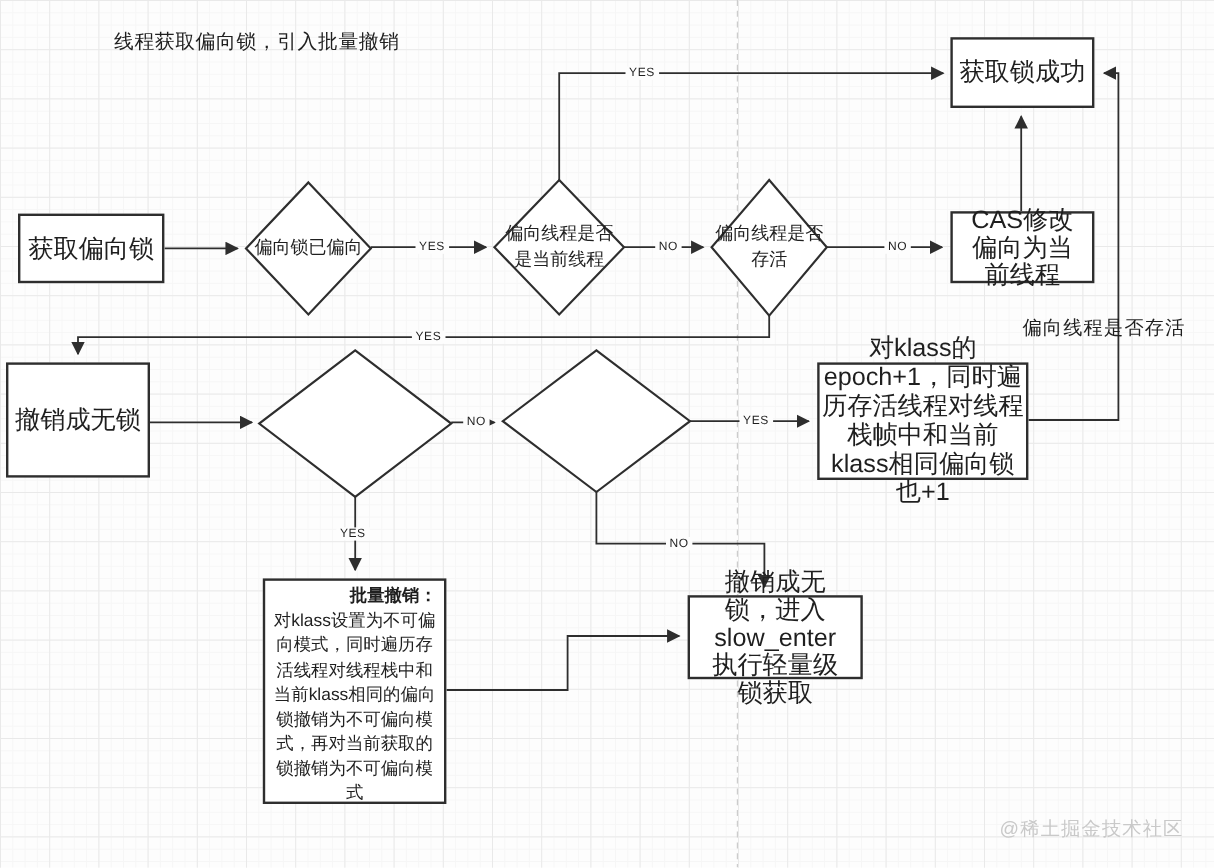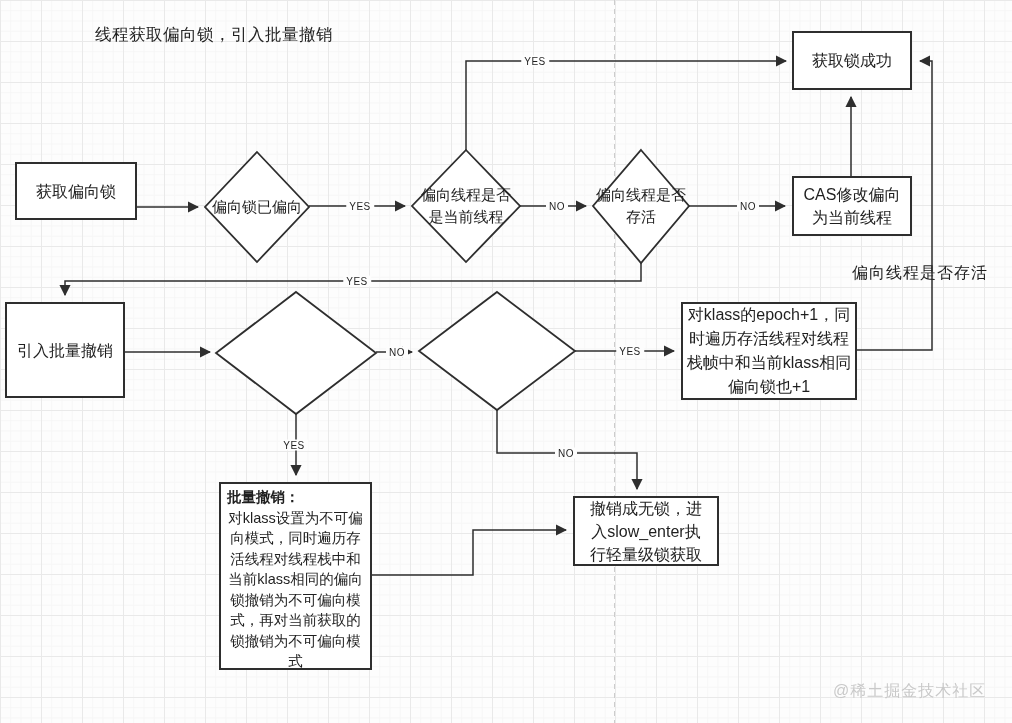--- a/index.html
+++ b/index.html
@@ -13,35 +13,35 @@
       linear-gradient(#f6f6f6 1px, transparent 1px),
       linear-gradient(90deg,#f6f6f6 1px, transparent 1px);
     background-size:41px 41px,41px 41px,10.25px 10.25px,10.25px 10.25px;
     color:#1f1f1f;
   }
   .layer{position:absolute;left:0;top:0;}
   .title{position:absolute;left:95px;top:24px;font-size:16.5px;letter-spacing:.5px;}
   .node{
     position:absolute;box-sizing:border-box;background:#fff;
     border:2px solid #2e2e2e;display:flex;align-items:center;justify-content:center;
-    font-size:16px;text-align:center;line-height:23px;
+    font-size:21px;text-align:center;line-height:23px;
   }
   .dtext{
     position:absolute;display:flex;align-items:center;justify-content:center;
     font-size:15px;text-align:center;line-height:22px;pointer-events:none;
   }
   .elabel{
     position:absolute;transform:translate(-50%,-50%);
     background:#fdfdfd;padding:0 3px;font-size:10px;letter-spacing:.5px;
   }
   .note{position:absolute;left:852px;top:263px;font-size:16px;letter-spacing:1px;}
   .watermark{position:absolute;left:833px;top:681px;font-size:16px;color:#c9c9c9;letter-spacing:1px;}
   .bulk{flex-direction:column;align-items:stretch;justify-content:flex-start;
     padding:3px 6px;font-size:14.5px;line-height:20.5px;}
-  .bulk .bulk-title{font-weight:bold;text-align:left;}
+  .bulk .bulk-title{font-weight:bold;text-align:right;}
   .bulk .bulk-body{text-align:center;}
   svg{display:block;}
 </style>
 </head>
 <body>
 
 <div class="canvas">
 
   <svg class="layer" width="1012" height="723" viewBox="0 0 1012 723">
     <defs>
@@ -73,34 +73,34 @@
       <polygon points="257,152 309,207 257,262 205,207"></polygon>
       <polygon points="466,150 520,206 466,262 412,206"></polygon>
       <polygon points="641,150 689,206 641,263 593,206"></polygon>
       <polygon points="296,292 376,353 296,414 216,353"></polygon>
       <polygon points="497,292 575,351 497,410 419,351"></polygon>
     </g>
   </svg>
 
   <div class="title">线程获取偏向锁，引入批量撤销</div>
 
-  <div class="node" style="left:15px;top:162px;width:122px;height:58px;">
+  <div class="node" style="left:15px;top:178px;width:122px;height:58px;">
     <span>获取偏向锁</span>
   </div>
 
   <div class="node" style="left:792px;top:31px;width:120px;height:59px;">
     <span>获取锁成功</span>
   </div>
 
   <div class="node" style="left:792px;top:176px;width:120px;height:60px;justify-content:center;">
     <span style="display:block;width:102px;">CAS修改偏向为当前线程</span>
   </div>
 
   <div class="node" style="left:5px;top:302px;width:120px;height:96px;">
-    <span>引入批量撤销</span>
+    <span>撤销成无锁</span>
   </div>
 
   <div class="node" style="left:681px;top:302px;width:176px;height:98px;line-height:24px;">
     <span style="display:block;width:168px;">对klass的epoch+1，同时遍历存活线程对线程栈帧中和当前klass相同偏向锁也+1</span>
   </div>
 
   <div class="node bulk" style="left:219px;top:482px;width:153px;height:188px;">
     <span class="bulk-title">批量撤销：</span>
     <span class="bulk-body">对klass设置为不可偏向模式，同时遍历存活线程对线程栈中和当前klass相同的偏向锁撤销为不可偏向模式，再对当前获取的锁撤销为不可偏向模式</span>
   </div>

